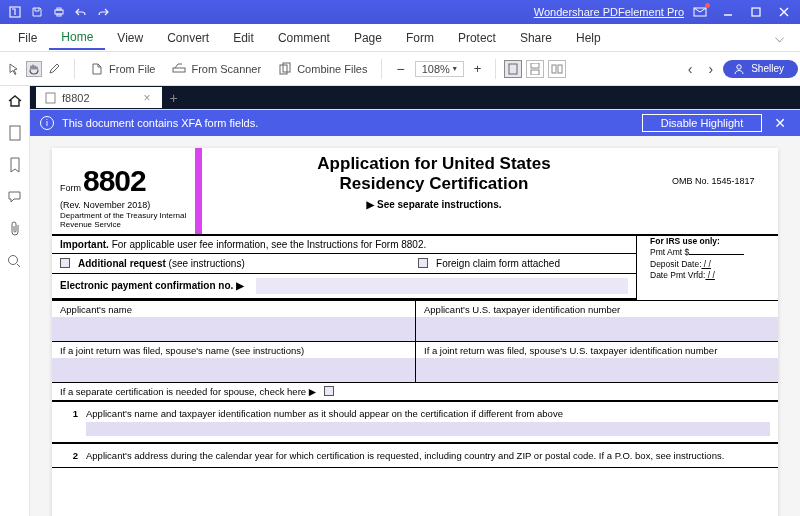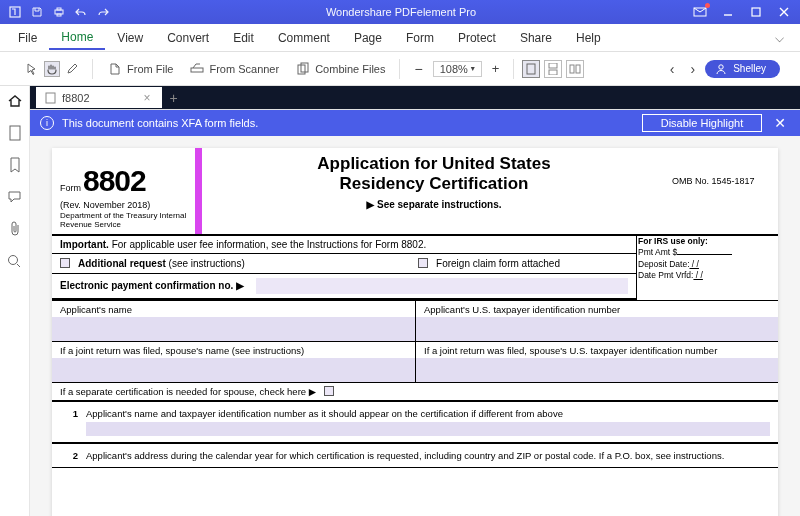--- a/index.html
+++ b/index.html
@@ -2,35 +2,35 @@
 <html><head>
 <meta charset="utf-8">
 <style>
 * { margin: 0; padding: 0; box-sizing: border-box; font-family: "Segoe UI", Arial, sans-serif; }
 body { width: 800px; height: 516px; overflow: hidden; background: #f0f0f0; }
 
 
 .titlebar { height: 24px; background: linear-gradient(to bottom,#4a5de8,#4555da); display: flex; align-items: center; color: #fff; font-size: 11px; }
 .titlebar .left-icons { display: flex; gap: 8px; padding: 0 8px; align-items: center; }
 .titlebar .left-icons span { width: 14px; height: 14px; display: inline-flex; align-items: center; justify-content: center; opacity: .9; }
-.titlebar .title { flex: 1; text-align: center; opacity: .95; }
+.titlebar .title { flex: 1; text-align: right; opacity: .95; text-decoration: underline; }
 .titlebar .right-icons { display: flex; gap: 4px; padding: 0 4px; align-items: center; }
 .titlebar .right-icons span { width: 24px; height: 20px; display: inline-flex; align-items: center; justify-content: center; }
 .mail-badge { position: relative; }
 .mail-badge::after { content: ""; position: absolute; top: 1px; right: 2px; width: 5px; height: 5px; background: #f55; border-radius: 50%; }
 
 
 .menubar { height: 28px; background: #fff; display: flex; align-items: center; padding: 0 6px; font-size: 12px; border-bottom: 1px solid #e0e0e0; }
 .menubar .menu-item { padding: 5px 12px 4px; color: #333; cursor: pointer; }
 .menubar .menu-item.active { color: #15803d; border-bottom: 2px solid #4555da; }
 .menubar .spacer { flex: 1; }
 .menubar .chev { padding: 0 10px; color: #666; }
 
 
-.toolbar { height: 34px; background: #fff; display: flex; align-items: center; padding: 0 20px; font-size: 11px; color: #444; border-bottom: 1px solid #e0e0e0; gap: 4px; }
+.toolbar { height: 34px; background: #fff; display: flex; align-items: center; padding: 0 2px; font-size: 11px; color: #444; border-bottom: 1px solid #e0e0e0; gap: 4px; }
 .toolbar .tgrp { display: flex; align-items: center; gap: 4px; padding: 0 4px; }
 .toolbar .tbtn { display: flex; align-items: center; gap: 4px; padding: 3px 6px; cursor: pointer; }
 .toolbar .ticon { width: 16px; height: 16px; display: inline-flex; align-items: center; justify-content: center; color: #555; }
 .toolbar .sep { width: 1px; height: 20px; background: #e0e0e0; margin: 0 4px; }
 .toolbar .zoom-val { border: 1px solid #ccc; padding: 1px 6px; font-size: 11px; min-width: 42px; text-align: center; display: inline-flex; align-items: center; gap: 3px; }
 .toolbar .spacer { flex: 1; }
 .toolbar .square { width: 18px; height: 18px; border: 1px solid #bbb; display: inline-flex; align-items: center; justify-content: center; }
 .toolbar .square.sel { background: #e6e6f0; border-color: #888; }
 .user-pill { background: #4555da; color: #fff; border-radius: 12px; padding: 3px 14px 3px 10px; display: flex; align-items: center; gap: 6px; font-size: 10px; }
 
@@ -65,21 +65,21 @@
 .fh-left .form-word { font-size: 9px; margin-right: 2px; font-weight: 400; }
 .fh-left .rev { font-size: 9px; margin-top: 2px; }
 .fh-left .dept { font-size: 8px; margin-top: 2px; line-height: 1.1; }
 .fh-center { flex: 1; text-align: center; padding: 6px 4px 6px 4px; }
 .fh-center .app-title { font-size: 17px; font-weight: 800; line-height: 1.15; }
 .fh-center .see-instr { font-size: 10px; font-weight: 700; margin-top: 6px; }
 .fh-right { width: 112px; padding: 28px 6px 0 6px; font-size: 9px; }
 
 .imp-row { border-bottom: 1px solid #000; padding: 3px 8px; font-size: 10px; display: flex; }
 .imp-row .imp-left { flex: 1; }
-.irs-box { width: 142px; border-left: 1px solid #000; padding-left: 1px; font-size: 8.5px; line-height: 1.35; }
+.irs-box { width: 142px; border-left: 1px solid #000; padding-left: 13px; font-size: 8.5px; line-height: 1.35; }
 .irs-box .irs-title { font-weight: 700; }
 .irs-box .ln { border-bottom: 1px solid #000; display: inline-block; min-width: 30px; height: 8px; vertical-align: baseline; }
 .opt-sub { display: flex; align-items: center; padding: 4px 8px; font-size: 10px; gap: 8px; }
 .opt-sub.b { border-top: 1px solid #000; font-weight: 700; }
 .chk { width: 10px; height: 10px; border: 1px solid #555; display: inline-block; background: #ece7f7; }
 
 .field-row { display: flex; border-bottom: 1px solid #000; justify-content: center; }
 .cell { padding: 3px 8px 0 8px; font-size: 9.5px; }
 .cell.half { width: 50%; }
 .cell.half + .cell.half { border-left: 1px solid #000; }

